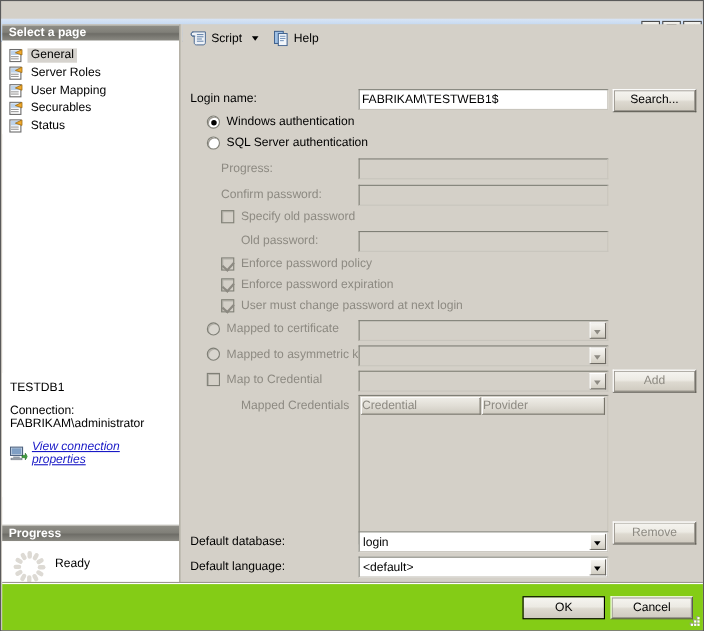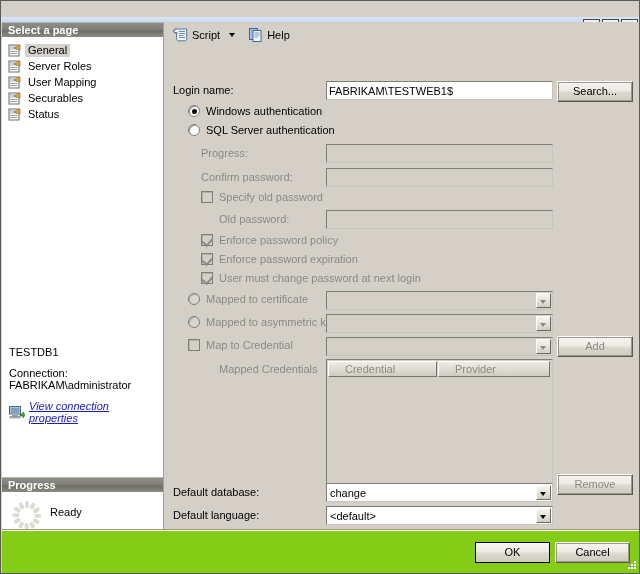--- a/index.html
+++ b/index.html
@@ -407,21 +407,21 @@
     padding: 1px 1px 0 1px;
     box-sizing: border-box;
   }
   .lv-col {
     background: linear-gradient(to bottom, #eeece6 0%, #e0ddd5 50%, #cfcbc1 100%);
     border: 1px solid;
     border-color: #ffffff #767369 #767369 #ffffff;
     box-sizing: border-box;
     font-size: 11px;
     color: #8d8a82;
-    padding-left: 16px;
+    padding-left: 0;
     line-height: 14px;
     height: 16px;
     margin-right: 1px;
   }
 
   
   .footer {
     position: absolute;
     left: 1px; top: 529px;
     width: 638px;
@@ -725,21 +725,21 @@
           <div class="lv-col" style="width:110px;">Credential</div>
           <div class="lv-col" style="width:113px;">Provider</div>
         </div>
       </div>
       <div class="btn dis" style="position:absolute; left:391px; top:422px; width:76px;">Remove</div>
 
       <div class="row" style="left:7px; top:434px;">
         <span class="lbl">Default database:</span>
       </div>
       <div class="combo" style="position:absolute; left:160px; top:431px; width:227px;">
-        <span class="cval">change</span>
+        <span class="cval">login</span>
         <span class="cbtn"></span>
       </div>
 
       <div class="row" style="left:7px; top:457px;">
         <span class="lbl">Default language:</span>
       </div>
       <div class="combo" style="position:absolute; left:160px; top:454px; width:227px;">
         <span class="cval">&lt;default&gt;</span>
         <span class="cbtn"></span>
       </div>

